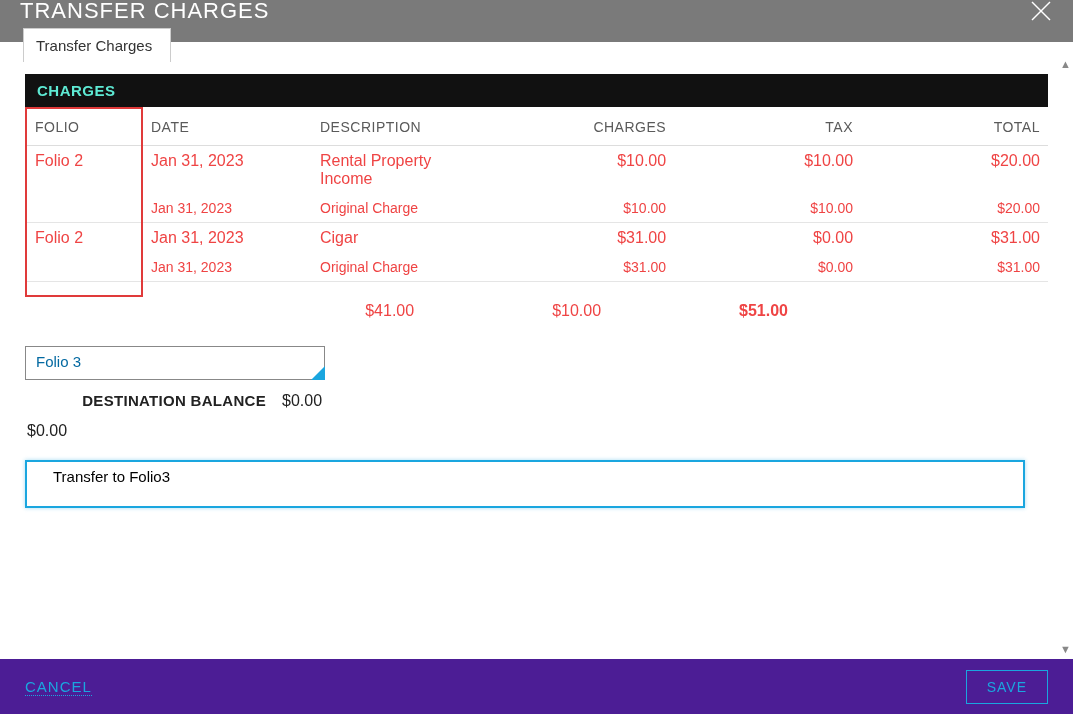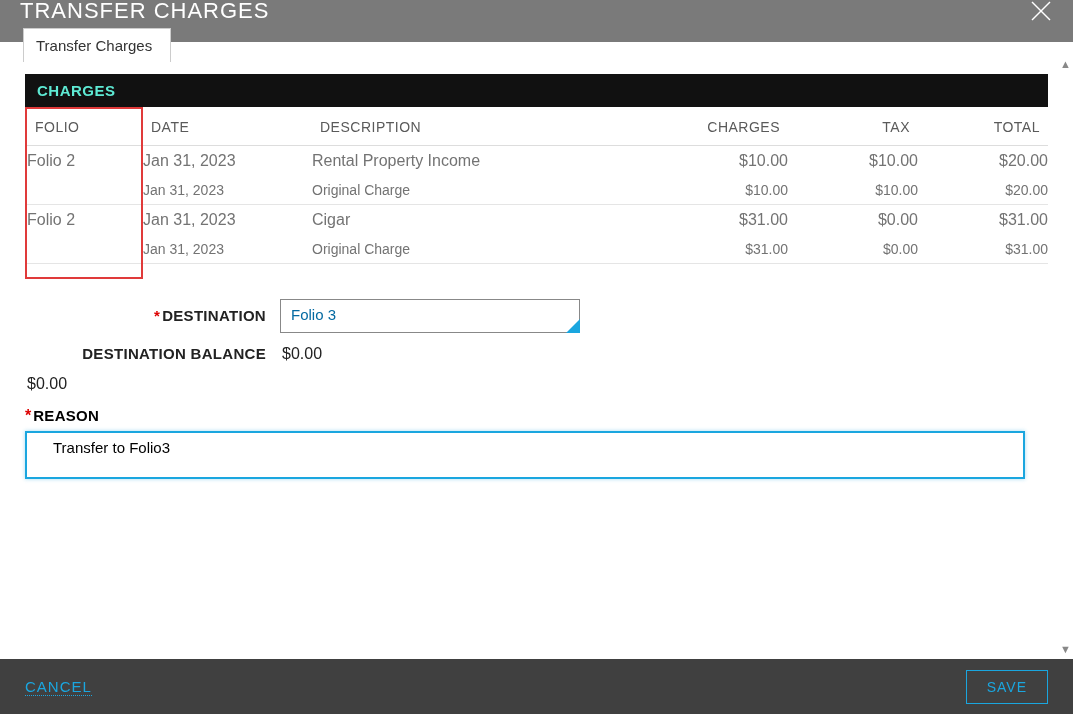--- a/index.html
+++ b/index.html
@@ -89,22 +89,22 @@
     text-align: left;
     color: #5a5a5a;
     font-weight: 500;
     letter-spacing: 0.5px;
     padding: 10px 8px 10px 8px;
     border-bottom: 1px solid #ddd;
     font-size: 14px;
   }
   table.charges th.right { text-align: right; }
   table.charges td {
-    padding: 6px 0;
-    color: #737373;
+    padding: 6px 8px;
+    color: #ef4444;
     vertical-align: top;
   }
   table.charges td.right { text-align: right; }
   .row-main td { padding-top: 18px; font-size: 16px; }
   .row-sub td {
     color: #888;
     font-size: 14px;
     border-bottom: 1px solid #e5e5e5;
     padding-bottom: 10px;
   }
@@ -172,21 +172,21 @@
     resize: none;
     font-family: inherit;
     box-shadow: 0 0 4px rgba(26,166,223,0.4);
   }
   .footer {
     position: absolute;
     left: 0;
     right: 0;
     bottom: 0;
     height: 55px;
-    background: #404040;
+    background: #4c1d95;
     display: flex;
     align-items: center;
     justify-content: space-between;
     padding: 0 25px;
   }
   .cancel-link {
     color: #1aa6df;
     font-size: 15px;
     letter-spacing: 1px;
     border-bottom: 1px dotted #1aa6df;
@@ -269,49 +269,55 @@
         <td>Original Charge</td>
         <td class="right">$31.00</td>
         <td class="right">$0.00</td>
         <td class="right">$31.00</td>
       </tr>
       <tr>
         <td class="highlight-cell-empty"></td>
         <td colspan="5"></td>
       </tr>
 
+      <tr class="totals-row">
+        <td></td>
+        <td></td>
+        <td></td>
+        <td class="right" style="padding-right:130px; position:relative; left:0;"><span style="position:relative; left:0;">$41.00</span></td>
+        <td class="right" style="padding-right:130px; position:relative;"><span style="position:relative;">$10.00</span></td>
+        <td class="right bold" style="padding-right:130px; position:relative;"><span style="position:relative;">$51.00</span></td>
+      </tr>
     </tbody>
   </table>
 
   <style>
     .totals-row td.right { padding-right: 8px; }
     .totals-row td:nth-child(4) { transform: translateX(-130px); }
     .totals-row td:nth-child(5) { transform: translateX(-130px); }
     .totals-row td:nth-child(6) { transform: translateX(-130px); }
   </style>
 
   <div class="form-block">
     <div class="form-row">
-      <div class="form-label"><span class="asterisk">*</span><span>DESTINATION</span></div>
       <div class="select-wrap">
         <div class="select-box">Folio 3</div>
         <div class="select-corner"></div>
       </div>
     </div>
     <div class="form-row">
       <div class="form-label">DESTINATION BALANCE</div>
       <div class="form-value">$0.00</div>
     </div>
     <div class="form-row">
       <div class="form-value">$0.00</div>
     </div>
   </div>
 
   <div class="reason-block">
-    <div><span class="asterisk">*</span><span class="reason-label">REASON</span></div>
     <textarea class="reason-textarea" style="">Transfer to Folio3</textarea>
   </div>
 
 </div>
 
 <div class="footer">
   <span class="cancel-link">CANCEL</span>
   <button class="save-btn">SAVE</button>
 </div>
 

